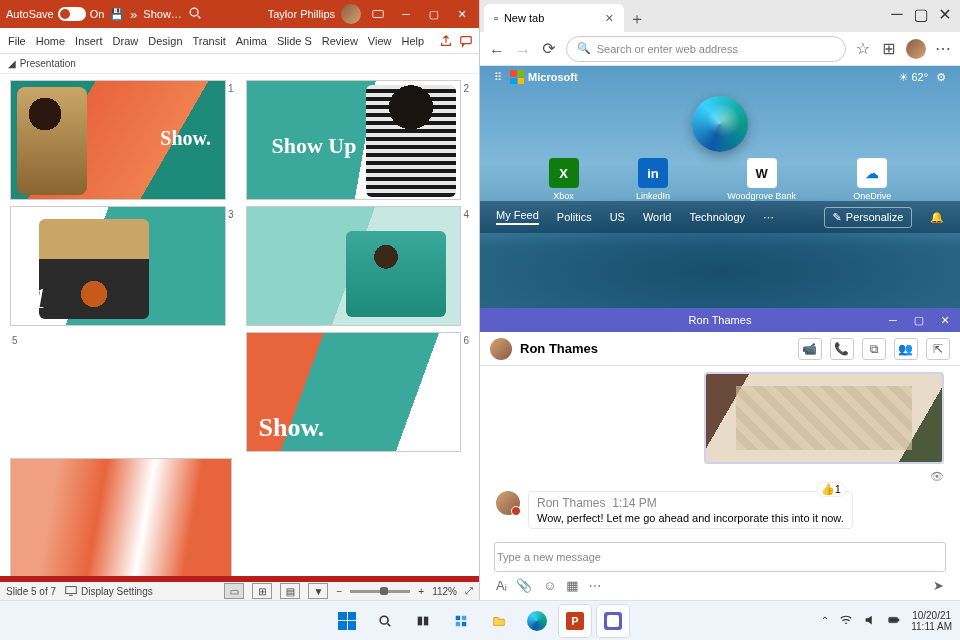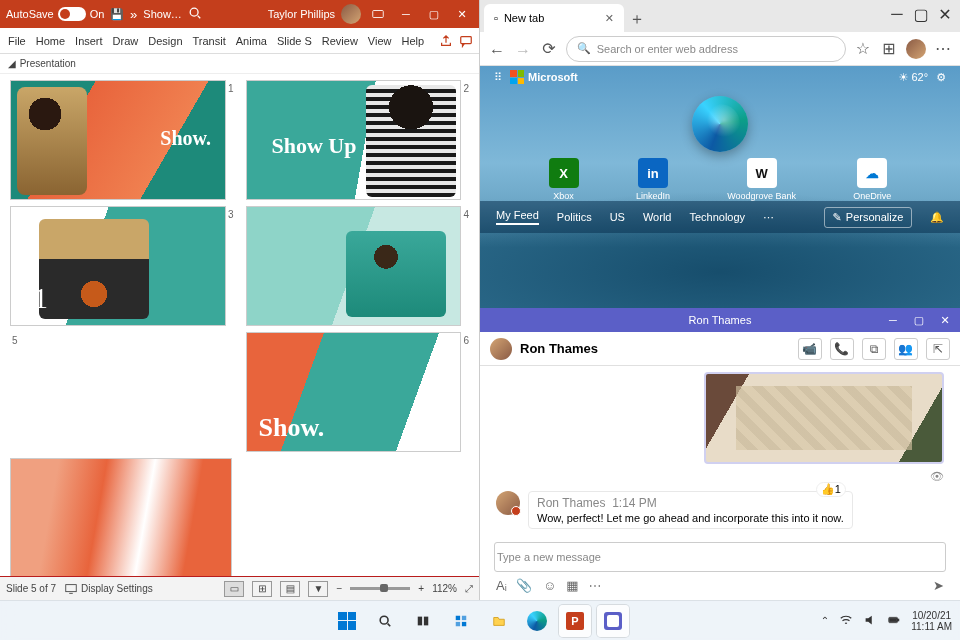--- a/index.html
+++ b/index.html
@@ -30,21 +30,21 @@
   .s2 { background: linear-gradient(100deg,#3aa89a 55%,#fff 55%); }
   .s2 .fig{position:absolute;right:4px;top:4px;width:90px;height:112px;background:radial-gradient(circle at 50% 20%,#1a1410 22%,transparent 22%),repeating-linear-gradient(#e8e8e8 0 4px,#1a1a1a 4px 8px);border-radius:6px;}
   .s3 { background: linear-gradient(110deg,#fff 38%,#3aa89a 38%); }
   .s3 .fig{position:absolute;left:28px;top:12px;width:110px;height:100px;background:radial-gradient(circle at 50% 75%,#c65a1a 14%,transparent 14%),linear-gradient(#c9a668 40%,#2a2a2a 40%);border-radius:6px;}
   .s4 { background: linear-gradient(110deg,#8ed4c8 50%,#c7e8e2 50%); }
   .s4 .fig{position:absolute;right:14px;top:24px;width:100px;height:86px;background:radial-gradient(circle at 40% 30%,#3a2818 14%,transparent 14%),linear-gradient(#3aa89a,#1d8a7a);border-radius:6px;}
   .s5 { background: linear-gradient(160deg,#1d8a7a 60%,#d7ebe6 60%); }
   .s5 .fig{position:absolute;right:40px;bottom:6px;width:70px;height:70px;background:linear-gradient(#2a2a2a,#4a4a4a);border-radius:6px;transform:rotate(-30deg);}
   .s6 { background: linear-gradient(110deg,#e8643c 30%,#3aa89a 30% 75%,#fff 75%); }
   .s7 { background: linear-gradient(100deg,#f0a080 20%,#e8643c 40%,#fff 60%,#e8643c 80%); }
-  .pp-status { height: 24px; background: #f3f3f3; border-top: 1px solid #b91c1c; display: flex; align-items: center; font-size: 10px; padding: 8px 6px; gap: 8px; color: #444; }
+  .pp-status { height: 24px; background: #f3f3f3; border-top: 6px solid #b91c1c; display: flex; align-items: center; font-size: 10px; padding: 8px 6px; gap: 8px; color: #444; }
   .pp-status .spacer { flex: 1; }
   .viewbtn { width: 20px; height: 16px; border: 1px solid #999; display:flex;align-items:center;justify-content:center; }
   .zoom-slider { width: 60px; height: 3px; background: #999; position: relative; }
   .zoom-slider::after { content:''; width:8px;height:8px;background:#666;position:absolute;top:-3px;left:30px;border-radius:2px;}
   
   .edge { width: 480px; height: 308px; background: #fff; display: flex; flex-direction: column; position: absolute; left: 480px; top: 0; }
   .edge-tabs { height: 32px; background: #e8e8e8; display: flex; align-items: flex-end; padding: 0 4px; }
   .edge-tab { height: 28px; background: #fff; border-radius: 6px 6px 0 0; display: flex; align-items: center; padding: 0 10px; font-size: 11px; gap: 6px; min-width: 140px; }
   .edge-tab .close { margin-left: auto; color: #666; }
   .newtab { width: 26px; height: 26px; display:flex;align-items:center;justify-content:center;color:#555;}
@@ -180,21 +180,21 @@
           <div class="slide s2">
             <div class="fig"></div>
             <div class="slide-txt" style="left:25px;top:56px;font-size:22px;line-height:.85;">Show
 Up</div>
           </div>
           <div class="slidenum">2</div>
         </div>
         <div class="slidecol">
           <div class="slide s3">
             <div class="fig"></div>
-            <div class="slide-txt" style="left:8px;bottom:10px;font-size:30px;font-weight:300;">11</div>
+            <div class="slide-txt" style="left:8px;bottom:10px;font-size:30px;font-weight:300;font-style:italic;">11</div>
           </div>
           <div class="slidenum">3</div>
         </div>
         <div class="slidecol">
           <div class="slide s4">
             <div class="fig"></div>
           </div>
           <div class="slidenum">4</div>
         </div>
         <div class="slidecol">

